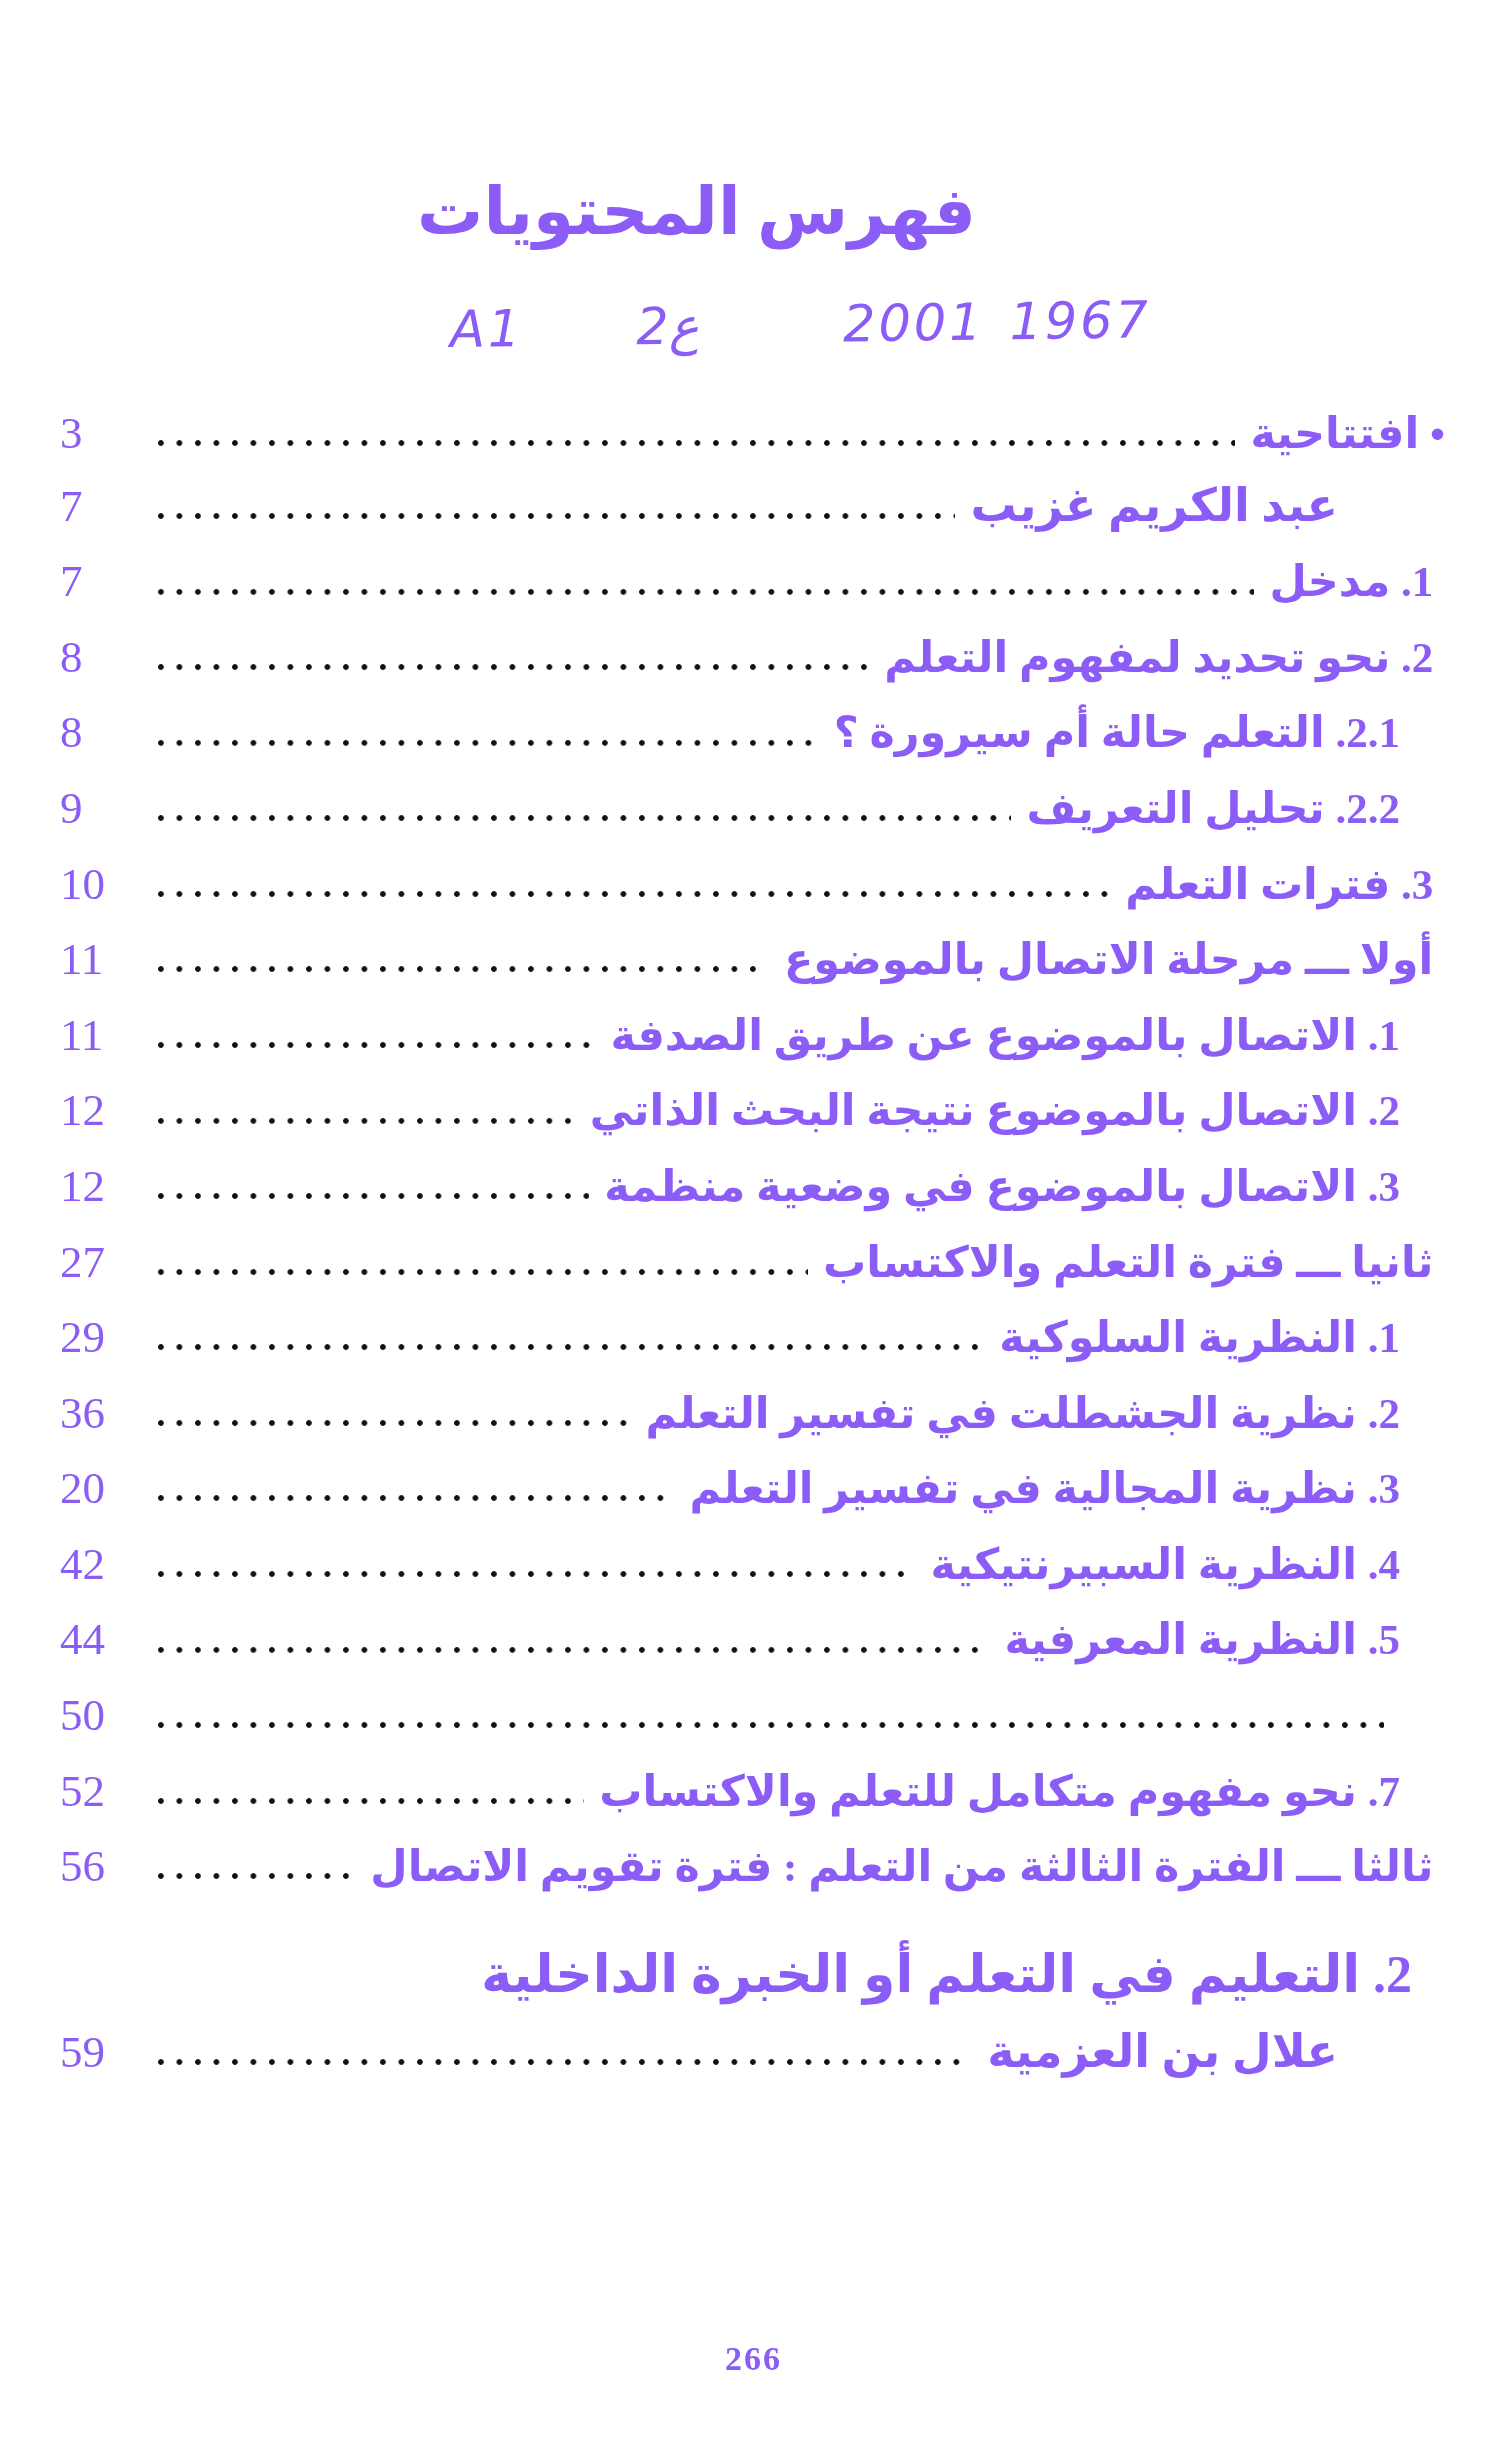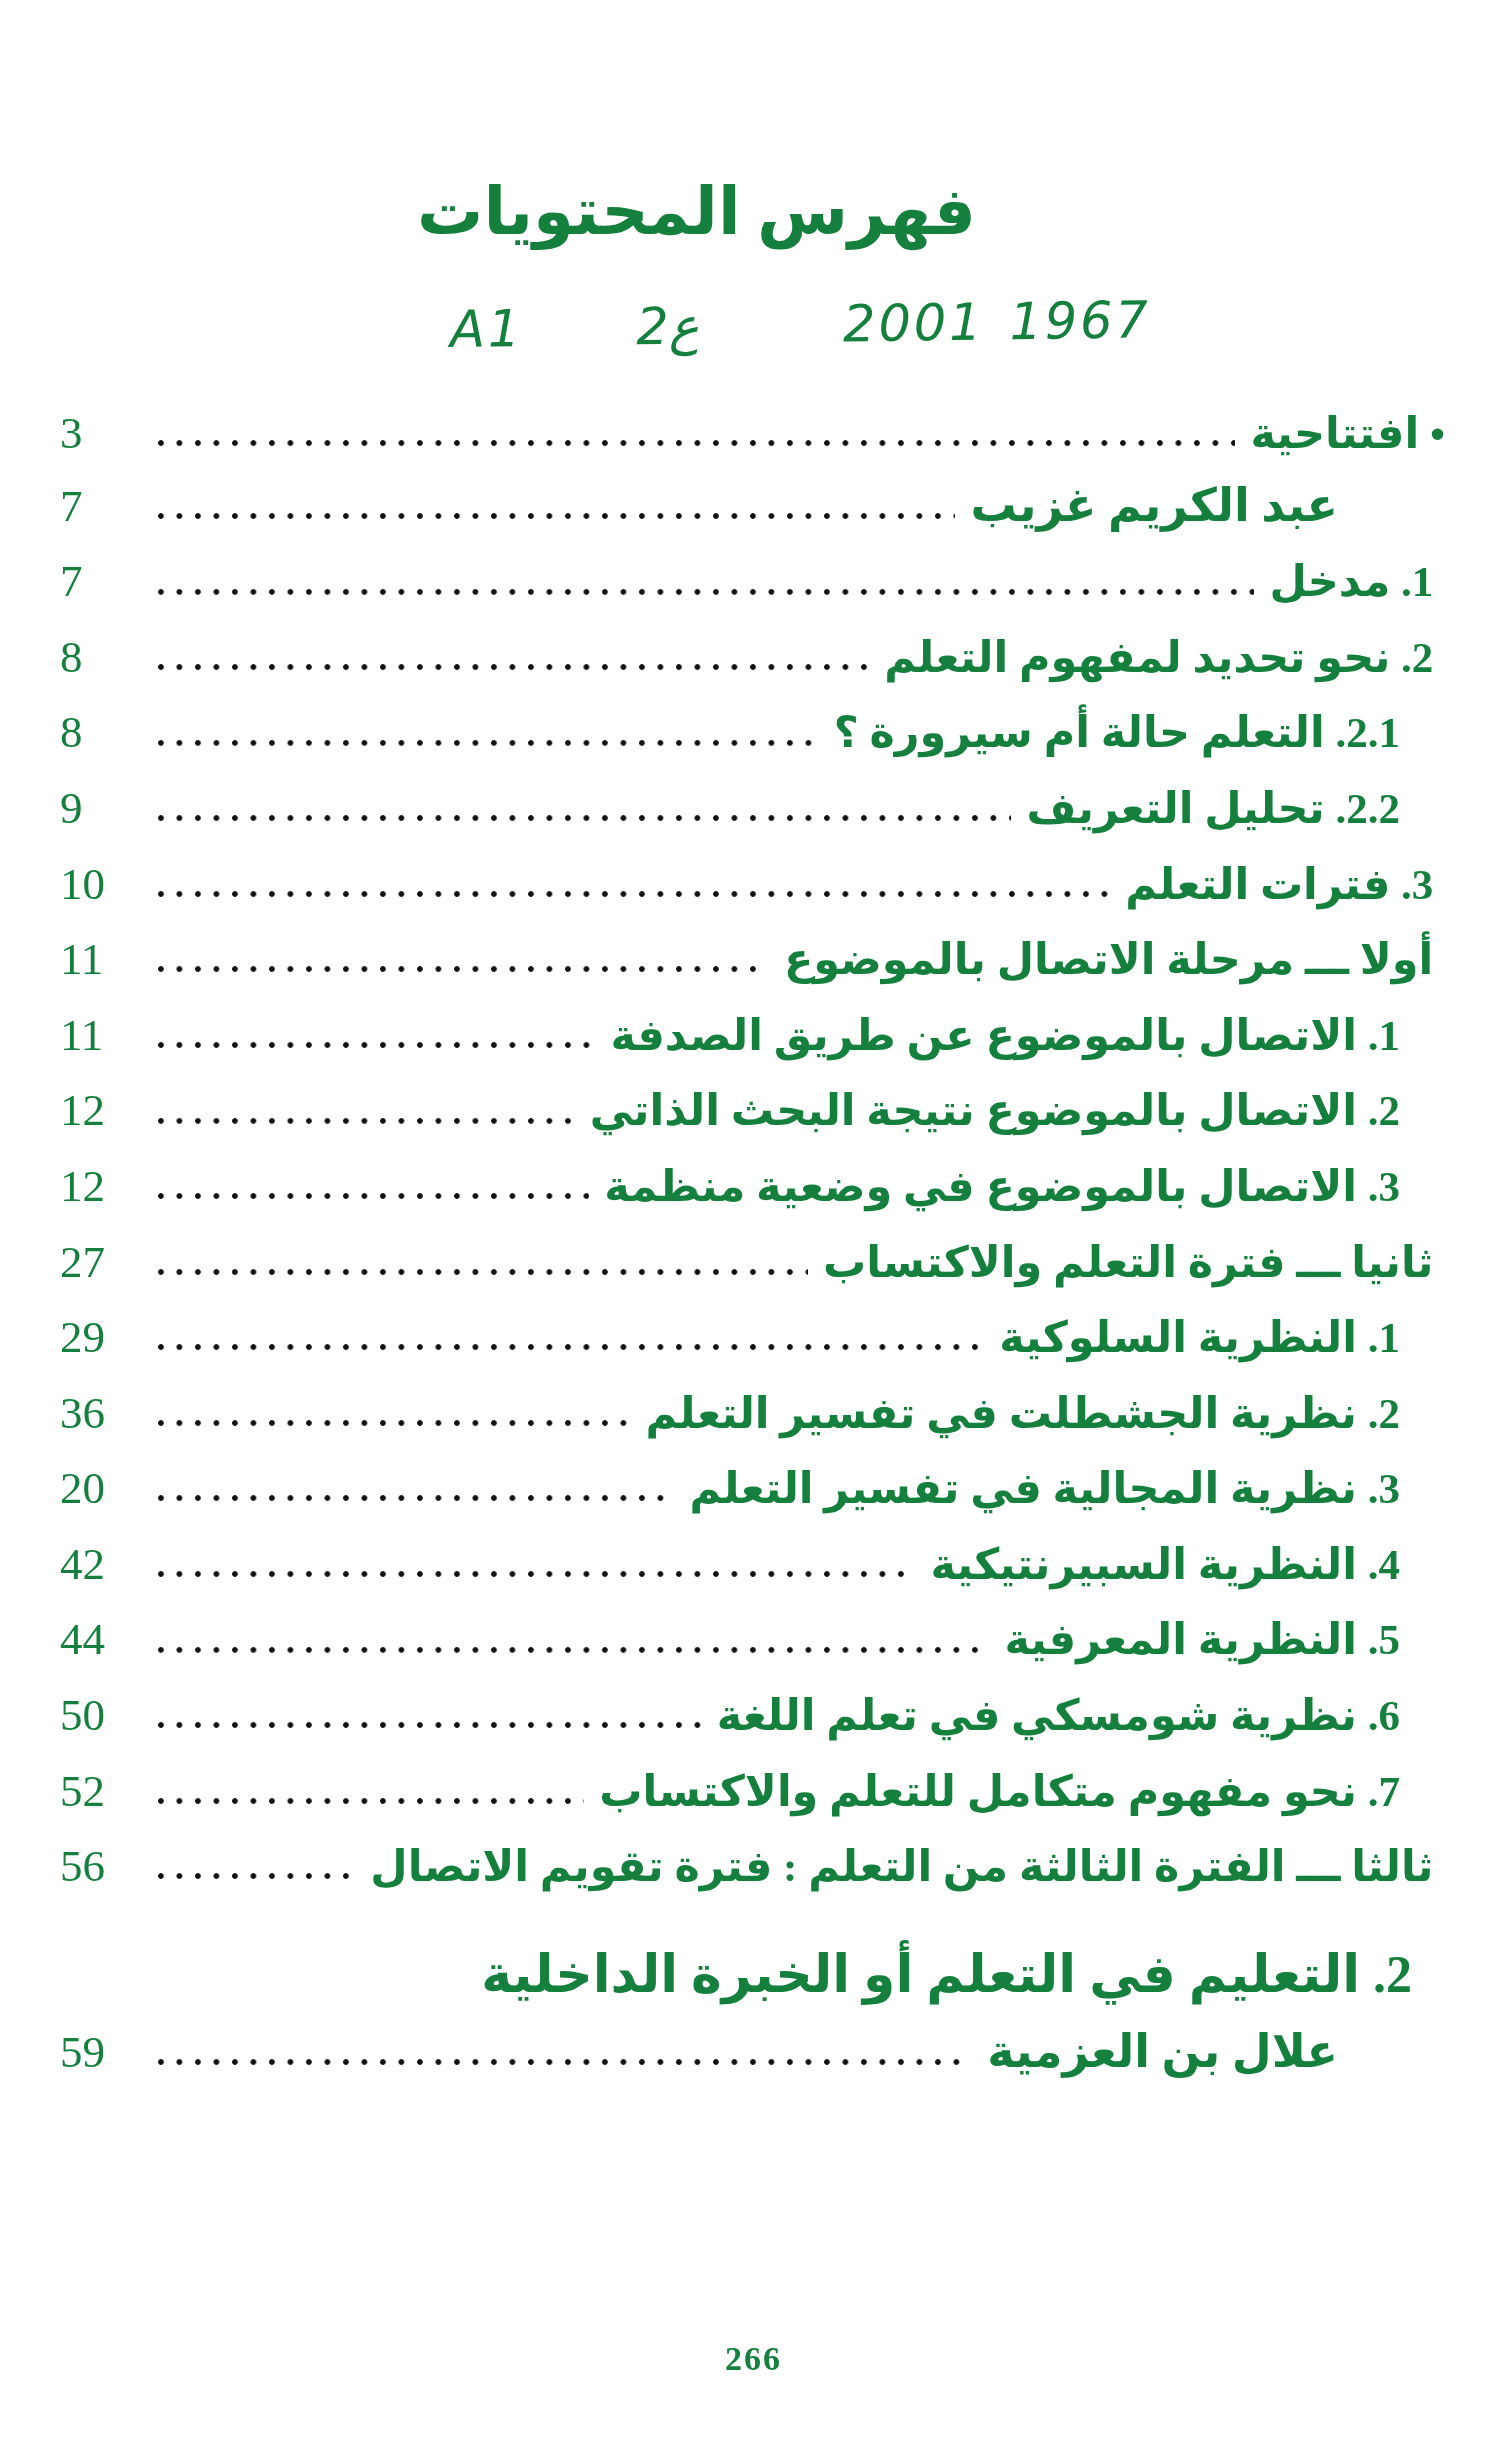--- a/index.html
+++ b/index.html
@@ -1,21 +1,21 @@
 <!DOCTYPE html>
 <html><head>
 <meta charset="utf-8">
 <style>
   html,body{margin:0;padding:0;background:#9a9a9a;}
   .page{
     position:relative;
     width:1507px;height:2452px;
     margin:0 auto;
     background:#ffffff;
-    color:#15803d;
+    color:#8b5cf6;
     box-sizing:border-box;
     padding:174px 60px 0 60px;
     overflow:hidden;
     font-family:"Liberation Serif","DejaVu Sans",serif;
   }
   .title{
     direction:rtl;
     text-align:center;
     position:relative;left:-57px;
     font-size:66px;
@@ -177,21 +177,20 @@
         <span class="label">4. النظرية السبيرنتيكية</span>
         <span class="leader"></span>
         <span class="pg">42</span>
       </div>
       <div class="row k-item lvl2">
         <span class="label">5. النظرية المعرفية</span>
         <span class="leader"></span>
         <span class="pg">44</span>
       </div>
       <div class="row k-item lvl2">
-        <span class="label">6. نظرية شومسكي في تعلم اللغة</span>
         <span class="leader"></span>
         <span class="pg">50</span>
       </div>
       <div class="row k-item lvl2">
         <span class="label">7. نحو مفهوم متكامل للتعلم والاكتساب</span>
         <span class="leader"></span>
         <span class="pg">52</span>
       </div>
       <div class="row k-item lvl1">
         <span class="label">ثالثا ـــ الفترة الثالثة من التعلم : فترة تقويم الاتصال</span>

